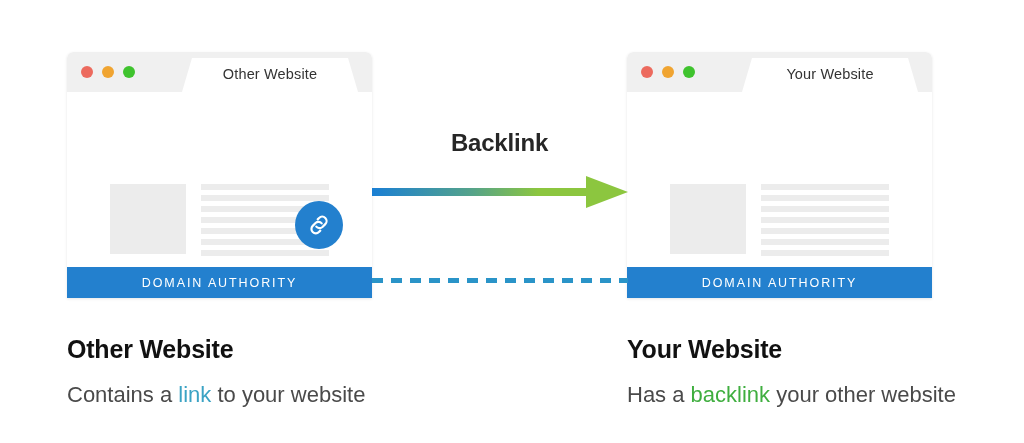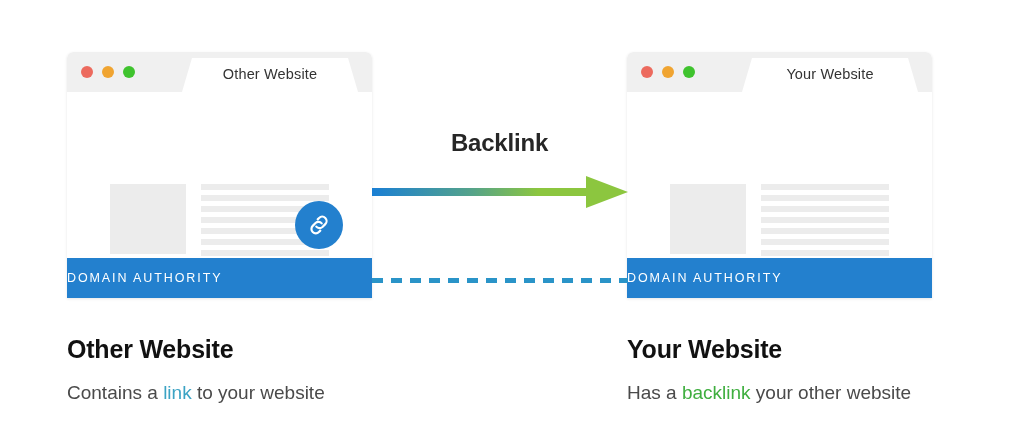--- a/index.html
+++ b/index.html
@@ -127,24 +127,25 @@
     align-items: center;
     justify-content: center;
   }
   .link-badge svg { display: block; }
 
   .authority-bar {
     position: absolute;
     left: 0;
     bottom: 0;
     width: 100%;
-    height: 40px;
+    height: 31px;
     background: #2380ce;
     display: flex;
     align-items: center;
+    justify-content: center;
   }
   .authority-label {
     color: #ffffff;
     font-size: 12.5px;
     letter-spacing: 1.9px;
     font-weight: 400;
     white-space: nowrap;
   }
 
   
@@ -196,21 +197,21 @@
   .caption-title {
     font-size: 25px;
     font-weight: bold;
     color: #111111;
     letter-spacing: -0.2px;
     margin: 0;
     line-height: 1.1;
   }
   .caption-sub {
     margin: 18px 0 6px 0;
-    font-size: 19px;
+    font-size: 22px;
     color: #4a4a4a;
     line-height: 1.2;
     white-space: nowrap;
   }
   .hl-link     { color: #3ba3c4; }
   .hl-backlink { color: #3fae3f; }
 </style>
 </head>
 <body>
 

